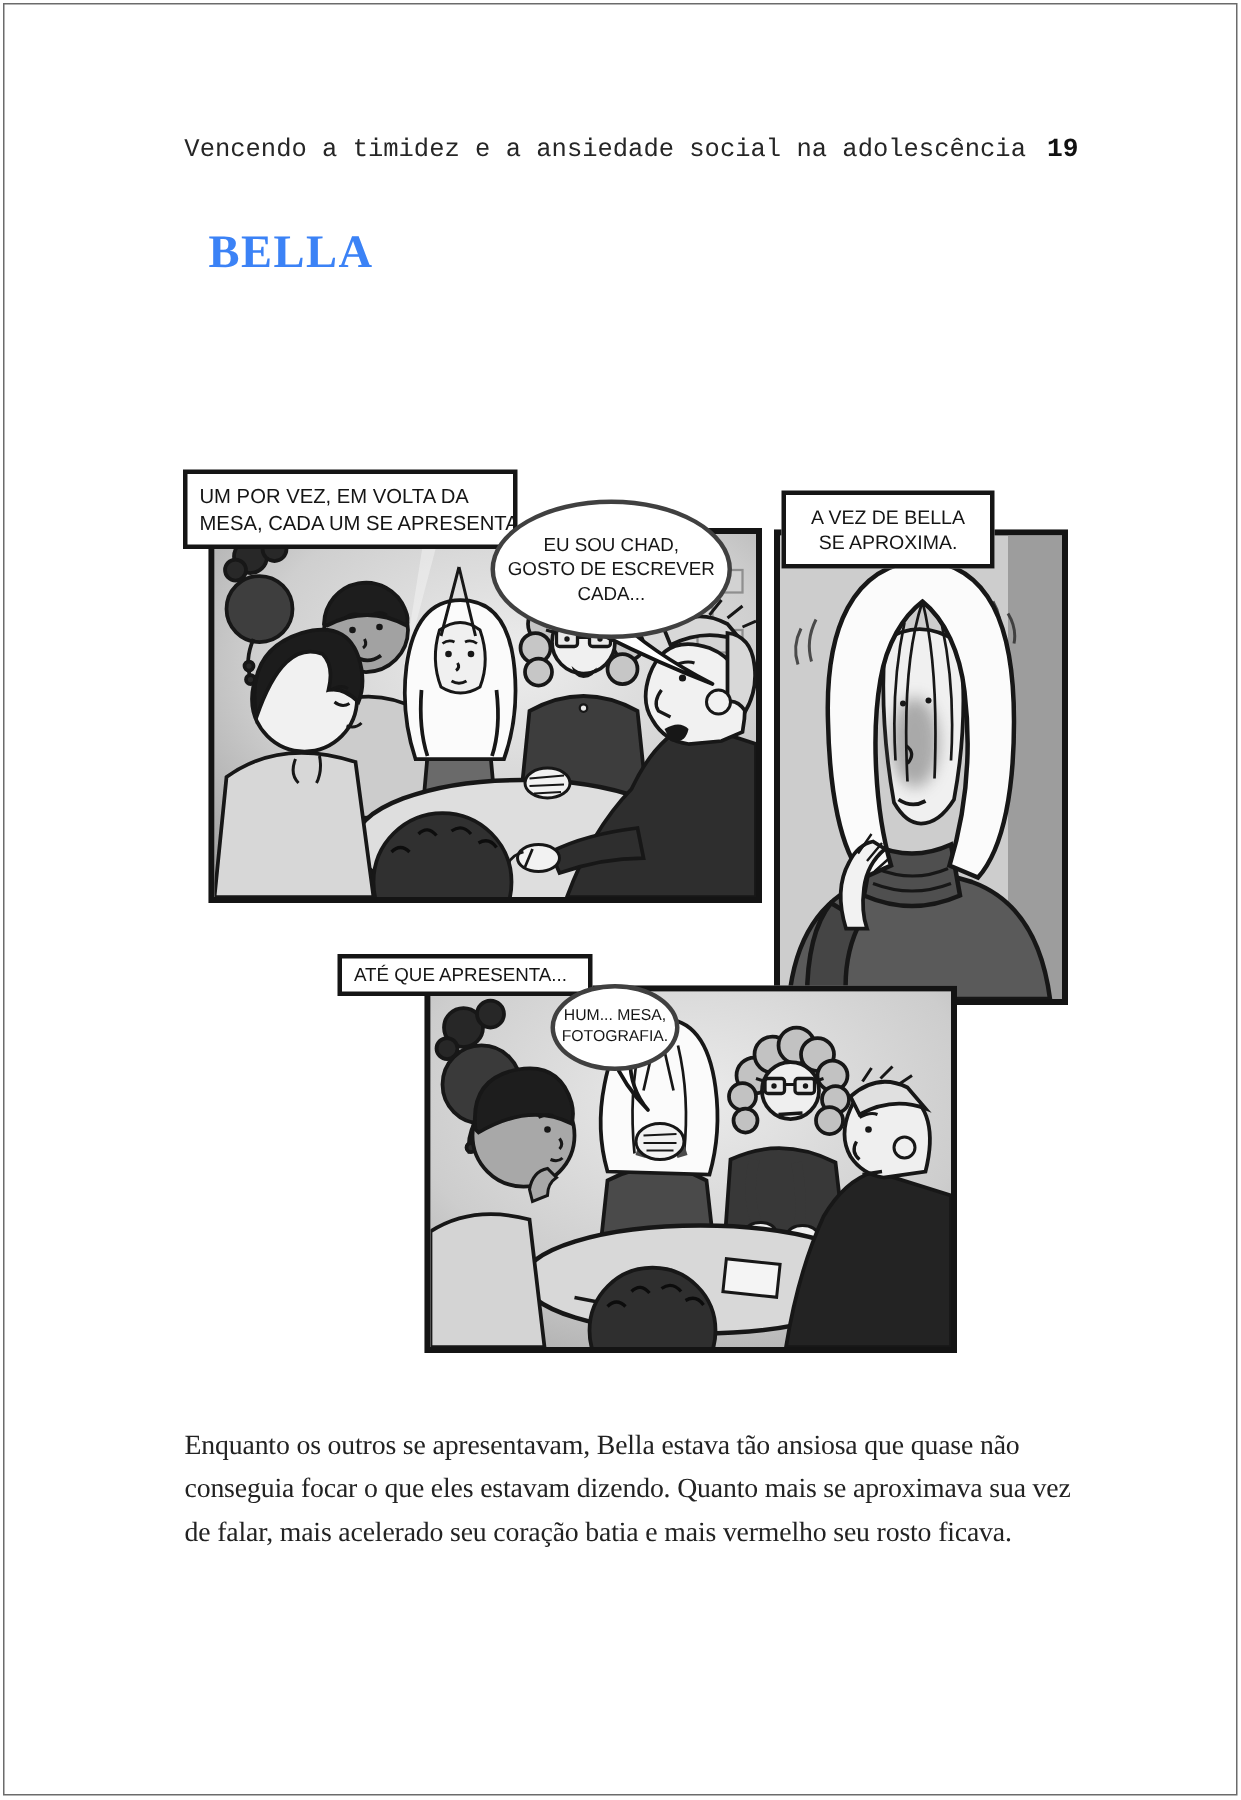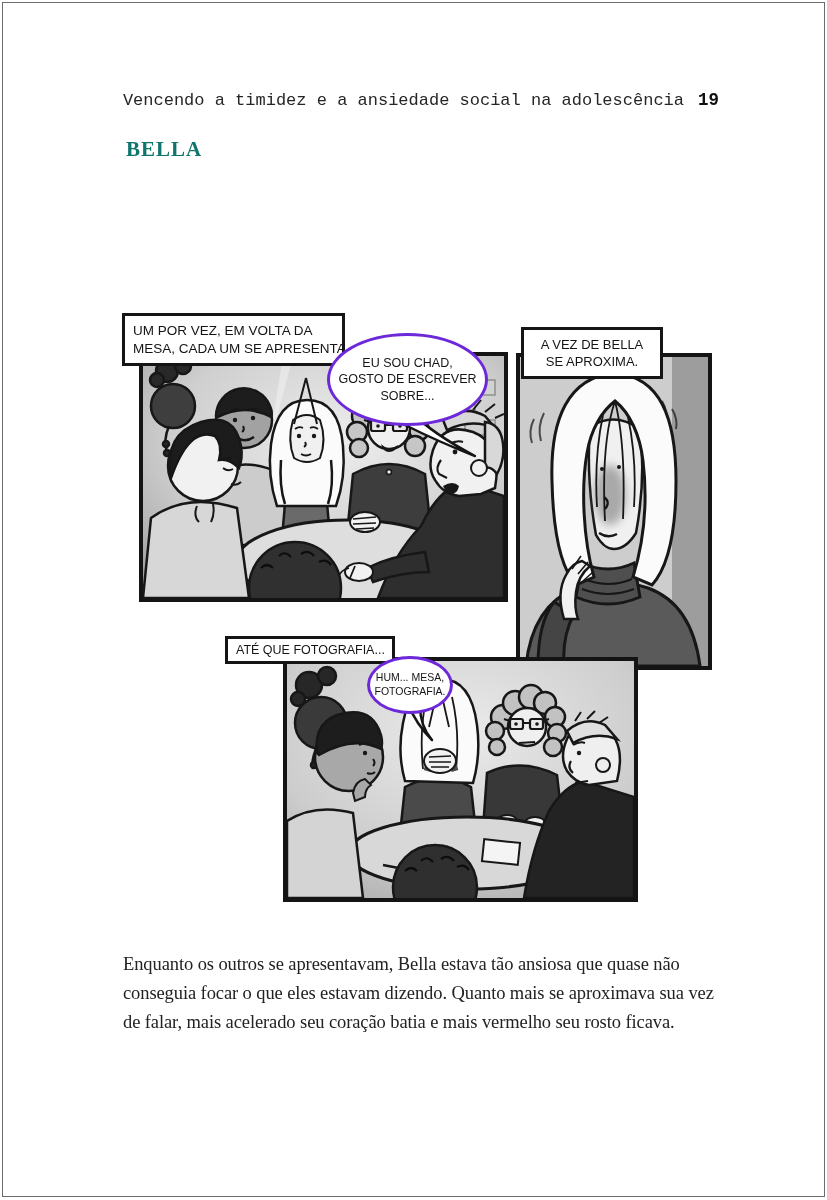--- a/index.html
+++ b/index.html
@@ -3,22 +3,22 @@
 <meta charset="utf-8">
 <style>
   html,body{margin:0;padding:0;background:#ffffff;}
   .page{position:relative;width:827px;height:1200px;background:#ffffff;overflow:hidden;
         font-family:"Liberation Serif", serif;color:#222;}
   .page-frame{position:absolute;left:2px;top:2px;right:2px;bottom:3px;border:1px solid #6b6b6b;pointer-events:none;}
 
   .running-head{position:absolute;top:90px;right:108px;font-size:17px;color:#262626;white-space:nowrap;font-family:Liberation Mono, monospace;}
   .running-head .pagenum{font-weight:bold;margin-left:14px;font-size:17.5px;color:#111;}
 
-  .section-title{position:absolute;left:123px;top:134px;margin:3px;font-size:21px;font-weight:bold;
-                 letter-spacing:1px;color:#0f766e;}
+  .section-title{position:absolute;left:123px;top:134px;margin:16px;font-size:31px;font-weight:bold;
+                 letter-spacing:1px;color:#3b82f6;}
 
   .para{position:absolute;left:123px;font-size:18.5px;color:#222;letter-spacing:-0.1px;}
   .para .tline{line-height:29px;white-space:nowrap;}
   .para.intro{top:181px;}
   .para.closing{top:950px;}
 
   
   .panel{position:absolute;border:4px solid #141414;background:#cfcfcf;box-sizing:content-box;}
   .panel svg{display:block;}
   .panel.p1{left:139px;top:352px;width:361px;height:242px;}
@@ -26,21 +26,21 @@
   .panel.p3{left:283px;top:657px;width:347px;height:237px;}
 
   .caption{position:absolute;background:#fff;border:3px solid #151515;box-sizing:border-box;
            font-family:"Liberation Sans", sans-serif;color:#151515;
            display:flex;flex-direction:column;justify-content:center;}
   .caption .cline{line-height:1.32;white-space:nowrap;}
   .caption.c1{left:122px;top:313px;width:223px;height:53px;padding:17px 8px;font-size:13.5px;}
   .caption.c2{left:521px;top:327px;width:142px;height:52px;padding:4px 6px;font-size:13px;text-align:center;}
   .caption.c3{left:225px;top:636px;width:170px;height:28px;padding:2px 8px;font-size:12.5px;}
 
-  .bubble{position:absolute;background:#fff;border:3px solid #6d28d9;border-radius:50%;box-sizing:border-box;
+  .bubble{position:absolute;background:#fff;border:3px solid #404040;border-radius:50%;box-sizing:border-box;
           font-family:"Liberation Sans", sans-serif;color:#151515;text-align:center;
           display:flex;flex-direction:column;justify-content:center;z-index:5;}
   .bubble .bline{white-space:nowrap;}
   .bubble.b1{left:327px;top:333px;width:161px;height:93px;font-size:12.5px;line-height:1.3;}
   .bubble.b2{left:367px;top:656px;width:86px;height:58px;font-size:10.5px;line-height:1.3;}
 
   .tail{position:absolute;z-index:4;}
   .tail.t1{left:395px;top:408px;}
   .tail.t2{left:398px;top:700px;}
 </style>
@@ -301,27 +301,27 @@
 
   <div class="caption c1">
     <div class="cline">UM POR VEZ, EM VOLTA DA</div>
     <div class="cline">MESA, CADA UM SE APRESENTA.</div>
   </div>
   <div class="caption c2">
     <div class="cline">A VEZ DE BELLA</div>
     <div class="cline">SE APROXIMA.</div>
   </div>
   <div class="caption c3">
-    <div class="cline">ATÉ QUE FOTOGRAFIA...</div>
+    <div class="cline">ATÉ QUE APRESENTA...</div>
   </div>
 
   <div class="bubble b1">
     <div class="bline">EU SOU CHAD,</div>
     <div class="bline">GOSTO DE ESCREVER</div>
-    <div class="bline">SOBRE...</div>
+    <div class="bline">CADA...</div>
   </div>
   <svg class="tail t1" width="86" height="52">
     <path d="M16,4 Q38,26 80,48 Q44,34 8,16 Z" fill="#ffffff" stroke="#151515" stroke-width="2.5" stroke-linejoin="round"></path>
   </svg>
 
   <div class="bubble b2">
     <div class="bline">HUM... MESA,</div>
     <div class="bline">FOTOGRAFIA.</div>
   </div>
   <svg class="tail t2" width="48" height="46">

